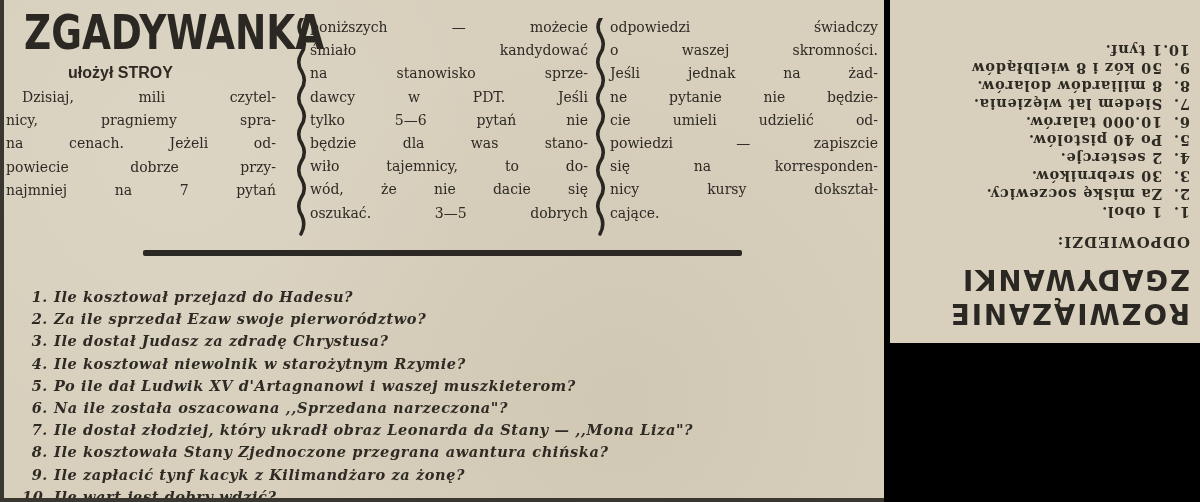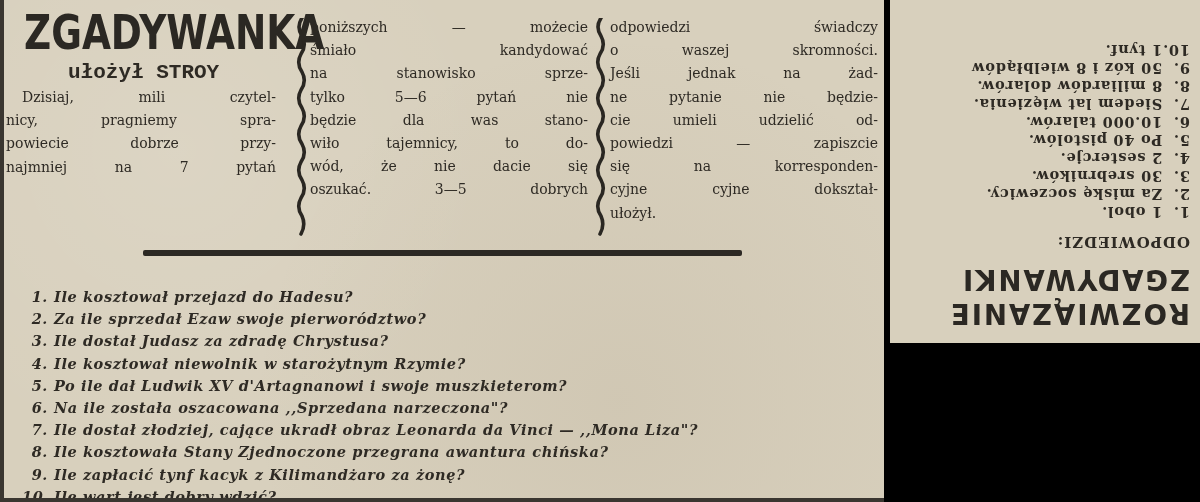--- a/index.html
+++ b/index.html
@@ -30,22 +30,22 @@
     font-weight: bold;
     font-size: 48px;
     line-height: 48px;
     letter-spacing: 0px;
     transform: scaleX(0.78);
     transform-origin: left top;
     color: #2b2823;
   }
   .author {
     position: absolute; left: 68px; top: 62px;
-    font-family: Liberation Mono, monospace; font-weight: bold;
-    font-size: 21px; line-height: 22px;
+    font-family: Liberation Sans, sans-serif; font-weight: bold;
+    font-size: 16px; line-height: 22px;
   }
   .col {
     position: absolute;
     font-family: "DejaVu Serif", serif;
     font-size: 14px;
     line-height: 23.2px;
     text-align: justify;
     color: #2e2a24;
   }
   .col1 { left: 6px; top: 86px; width: 270px; text-indent: 16px; }
@@ -110,65 +110,67 @@
 
 <div class="page">
   <div class="left-edge"></div>
 
   <div class="title">ZGADYWANKA</div>
   <div class="author">ułożył STROY</div>
 
   <div class="col col1">
     <span class="ln first">Dzisiaj, mili czytel-</span>
     <span class="ln">nicy, pragniemy spra-</span>
+    <span class="ln">na cenach. Jeżeli od-</span>
     <span class="ln">powiecie dobrze przy-</span>
     <span class="ln">najmniej na 7 pytań</span>
   </div>
 
   <svg class="bracket" style="left:295px; top:18px;" width="12" height="218" viewBox="0 0 12 218">
     <path d="M7 0 Q1 9 7 18 Q12 27 6 36 Q1 45 7 54 Q12 63 6 72 Q1 81 7 90 Q12 99 6 108 Q1 117 7 126 Q12 135 6 144 Q1 153 7 162 Q12 171 6 180 Q1 189 7 198 Q11 207 6 216" stroke="#2a2722" stroke-width="3.6" fill="none" stroke-linecap="round"></path>
   </svg>
 
   <div class="col col2">
     <span class="ln">poniższych — możecie</span>
     <span class="ln">śmiało kandydować</span>
     <span class="ln">na stanowisko sprze-</span>
+    <span class="ln">dawcy w PDT. Jeśli</span>
     <span class="ln">tylko 5—6 pytań nie</span>
     <span class="ln">będzie dla was stano-</span>
     <span class="ln">wiło tajemnicy, to do-</span>
     <span class="ln">wód, że nie dacie się</span>
     <span class="ln">oszukać. 3—5 dobrych</span>
   </div>
 
   <svg class="bracket" style="left:594px; top:18px;" width="12" height="218" viewBox="0 0 12 218">
     <path d="M7 0 Q1 9 7 18 Q12 27 6 36 Q1 45 7 54 Q12 63 6 72 Q1 81 7 90 Q12 99 6 108 Q1 117 7 126 Q12 135 6 144 Q1 153 7 162 Q12 171 6 180 Q1 189 7 198 Q11 207 6 216" stroke="#2a2722" stroke-width="3.6" fill="none" stroke-linecap="round"></path>
   </svg>
 
   <div class="col col3">
     <span class="ln">odpowiedzi świadczy</span>
     <span class="ln">o waszej skromności.</span>
     <span class="ln">Jeśli jednak na żad-</span>
     <span class="ln">ne pytanie nie będzie-</span>
     <span class="ln">cie umieli udzielić od-</span>
     <span class="ln">powiedzi — zapiszcie</span>
     <span class="ln">się na korresponden-</span>
-    <span class="ln">cyjne cyjne dokształ-</span>
-    <span class="ln last">ułożył.</span>
+    <span class="ln">nicy kursy dokształ-</span>
+    <span class="ln last">cające.</span>
   </div>
 
   <div class="divider"></div>
 
   <ol class="questions">
     <li><span class="num">1.</span><span class="qtext">Ile kosztował przejazd do Hadesu?</span></li>
     <li><span class="num">2.</span><span class="qtext">Za ile sprzedał Ezaw swoje pierworództwo?</span></li>
     <li><span class="num">3.</span><span class="qtext">Ile dostał Judasz za zdradę Chrystusa?</span></li>
     <li><span class="num">4.</span><span class="qtext">Ile kosztował niewolnik w starożytnym Rzymie?</span></li>
-    <li><span class="num">5.</span><span class="qtext">Po ile dał Ludwik XV d'Artagnanowi i swoje muszkieterom?</span></li>
+    <li><span class="num">5.</span><span class="qtext">Po ile dał Ludwik XV d'Artagnanowi i waszej muszkieterom?</span></li>
     <li><span class="num">6.</span><span class="qtext">Na ile została oszacowana ,,Sprzedana narzeczona"?</span></li>
-    <li><span class="num">7.</span><span class="qtext">Ile dostał złodziej, cające ukradł obraz Leonarda da Vinci — ,,Mona Liza"?</span></li>
+    <li><span class="num">7.</span><span class="qtext">Ile dostał złodziej, który ukradł obraz Leonarda da Stany — ,,Mona Liza"?</span></li>
     <li><span class="num">8.</span><span class="qtext">Ile kosztowała Stany Zjednoczone przegrana awantura chińska?</span></li>
     <li><span class="num">9.</span><span class="qtext">Ile zapłacić tynf kacyk z Kilimandżaro za żonę?</span></li>
     <li><span class="num">10.</span><span class="qtext">Ile wart jest dobry wdzić?</span></li>
   </ol>
 
   <div class="bottom-edge"></div>
 </div>
 
 <div class="sep"></div>
 

